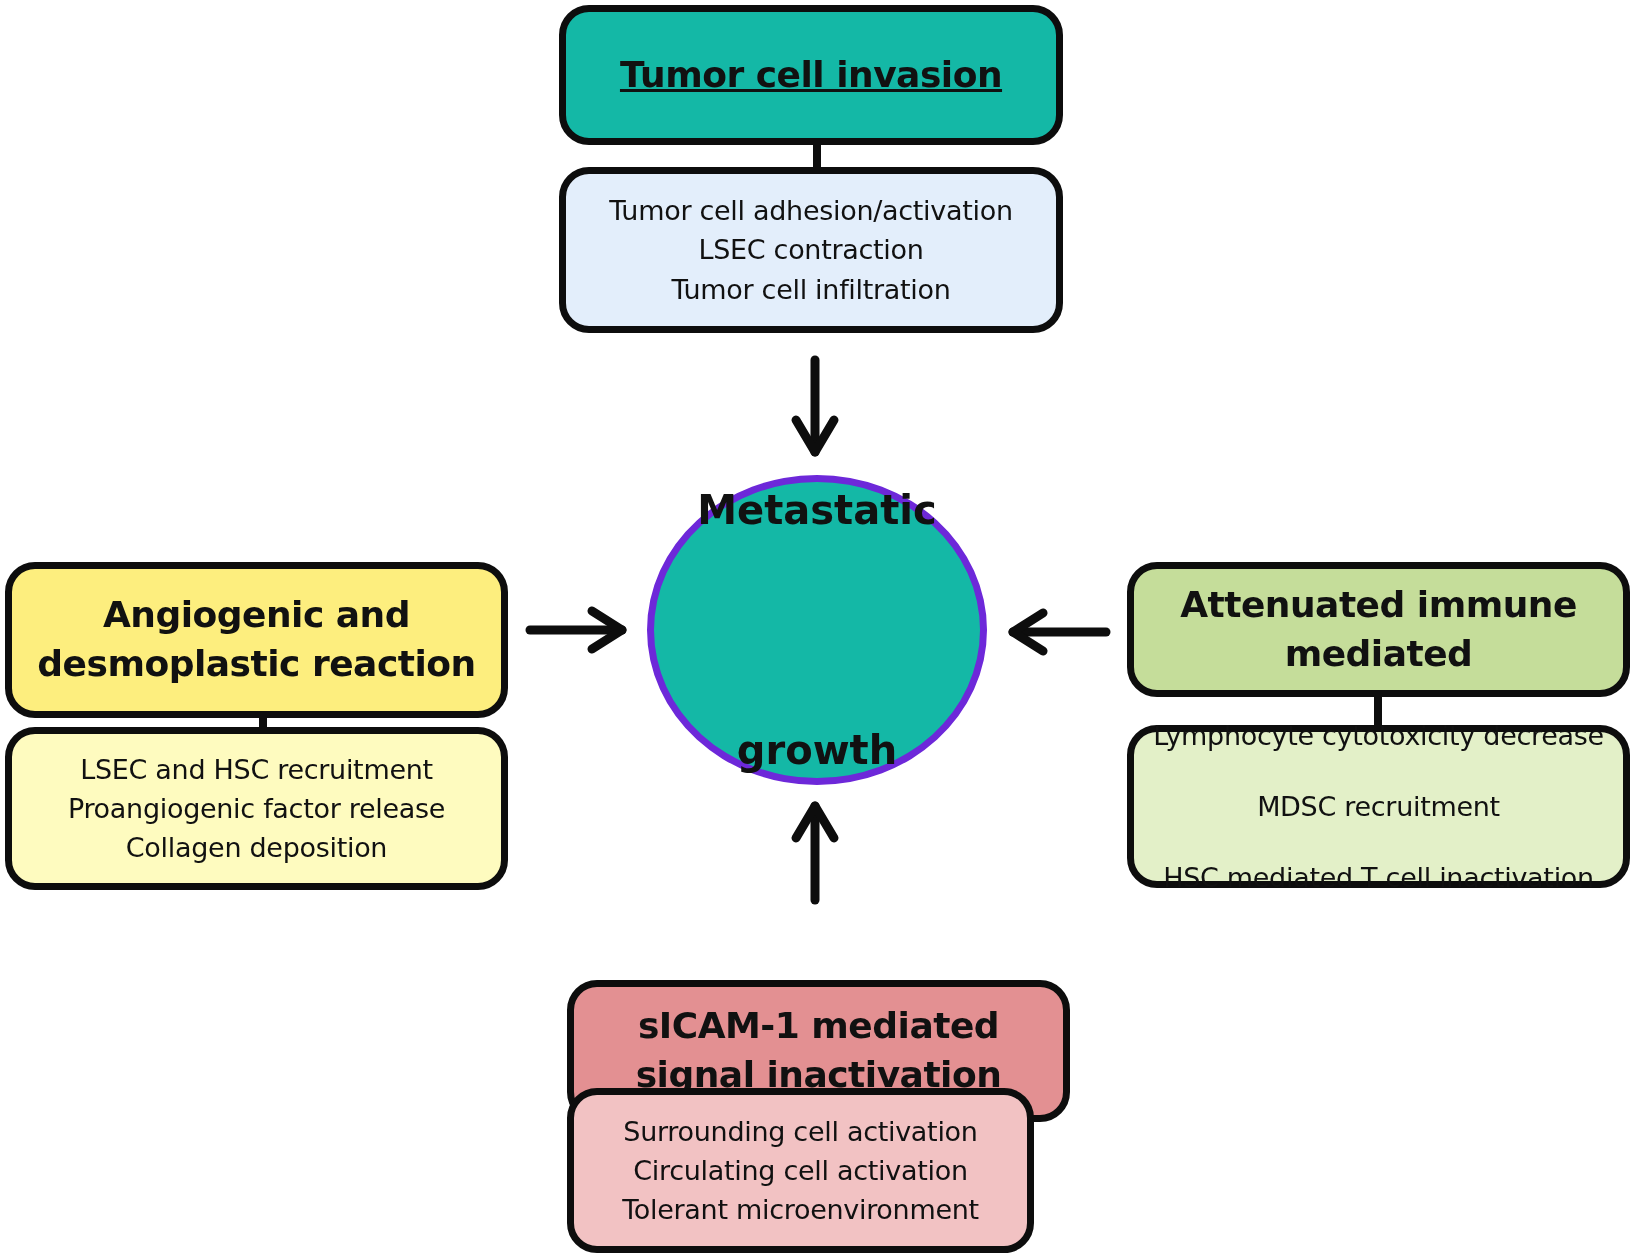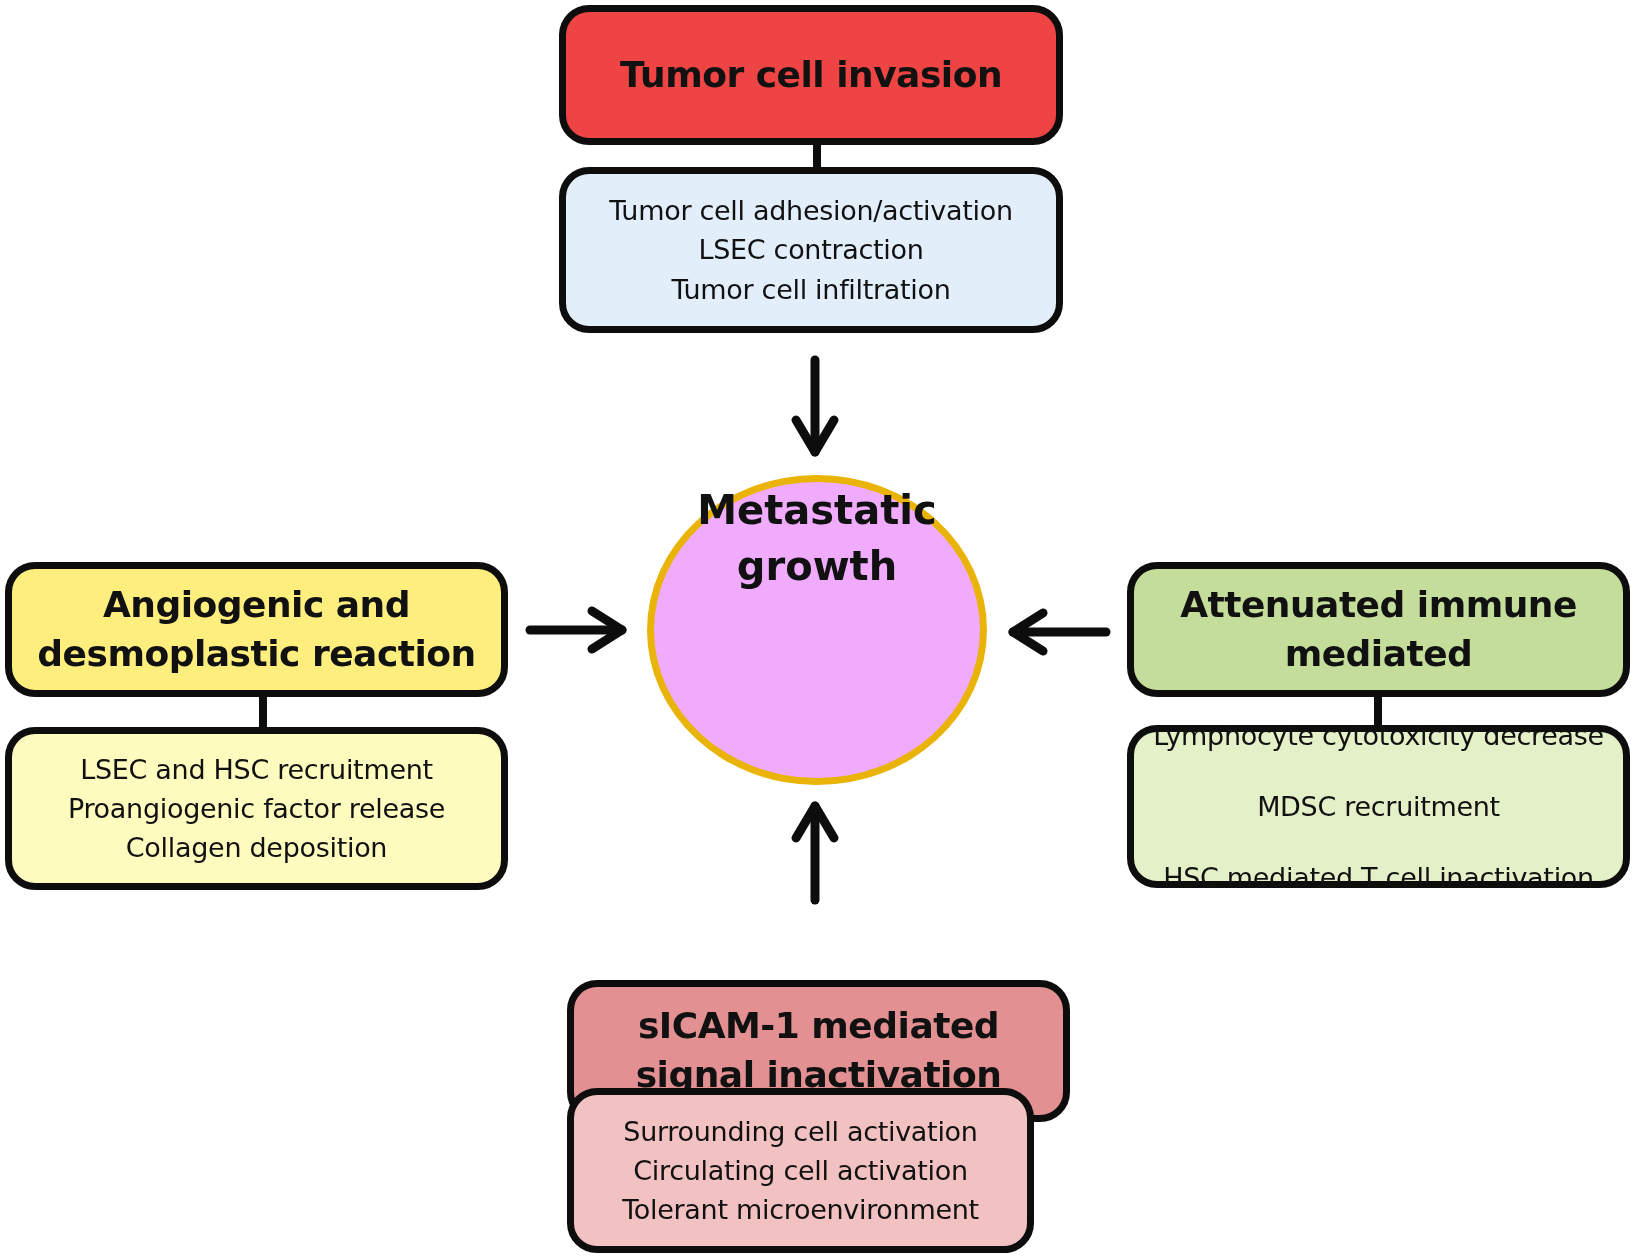--- a/index.html
+++ b/index.html
@@ -7,42 +7,42 @@
          font-family: "DejaVu Sans", "Liberation Sans", sans-serif; color: #111; }
   .box { position: absolute; box-sizing: border-box; border: 7px solid #0d0d0d; border-radius: 30px;
          display: flex; flex-direction: column; align-items: center; justify-content: center; text-align: center; }
   .hdr { font-weight: bold; font-size: 36px; line-height: 1.35; letter-spacing: -0.5px; }
   .sub { font-size: 27px; line-height: 1.45; letter-spacing: -0.3px; }
   .sub span { display: block; white-space: nowrap; }
   .hdr span { display: block; white-space: nowrap; }
   .conn { position: absolute; background: #0d0d0d; width: 8px; }
   #topH { left: 559px; top: 5px; width: 504px; height: 140px; background: #c6dcf6; }
   #topS { left: 559px; top: 167px; width: 504px; height: 166px; background: #e3eefb; }
-  #leftH { left: 5px; top: 562px; width: 503px; height: 135px; background: #fdee7e; }
+  #leftH { left: 5px; top: 562px; width: 503px; height: 156px; background: #fdee7e; }
   #leftS { left: 5px; top: 727px; width: 503px; height: 163px; background: #fefbbf; }
   #rightH { left: 1127px; top: 562px; width: 503px; height: 135px; background: #c5dd9a; }
   #rightS { left: 1127px; top: 725px; width: 503px; height: 163px; background: #e3f0c8; }
   #botH { left: 567px; top: 980px; width: 503px; height: 142px; background: #e39092; }
   #botS { left: 567px; top: 1088px; width: 467px; height: 165px; background: #f2c2c3; }
   #center { position: absolute; left: 647px; top: 475px; width: 340px; height: 310px; box-sizing: border-box;
-            border: 7px solid #eab308; border-radius: 50%; background: #f0abfc;
-            display: flex; flex-direction: column; align-items: center; justify-content: flex-start;
+            border: 7px solid #6d28d9; border-radius: 50%; background: #14b8a6;
+            display: flex; flex-direction: column; align-items: center; justify-content: space-between;
             font-weight: bold; font-size: 40px; line-height: 1.4; text-align: center; }
   #center span { display: block; }
   svg#arrows { position: absolute; left: 0; top: 0; }
 </style>
 </head>
 <body>
 
 <div class="conn" style="left:813px; top:143px; height:26px;"></div>
 <div class="conn" style="left:259px; top:695px; height:34px;"></div>
 <div class="conn" style="left:1374px; top:695px; height:32px;"></div>
 <div class="conn" style="left:815px; top:1065px; height:25px;"></div>
 
-<div class="box hdr" id="topH" style="background: #ef4444;">
+<div class="box hdr" id="topH" style="background: #14b8a6; text-decoration: underline;">
   <span>Tumor cell invasion</span>
 </div>
 <div class="box sub" id="topS" style="background: rgb(227, 238, 251);">
   <span>Tumor cell adhesion/activation</span>
   <span>LSEC contraction</span>
   <span>Tumor cell infiltration</span>
 </div>
 
 <div class="box hdr" id="leftH" style="background: rgb(253, 238, 126);">
   <span>Angiogenic and</span>

